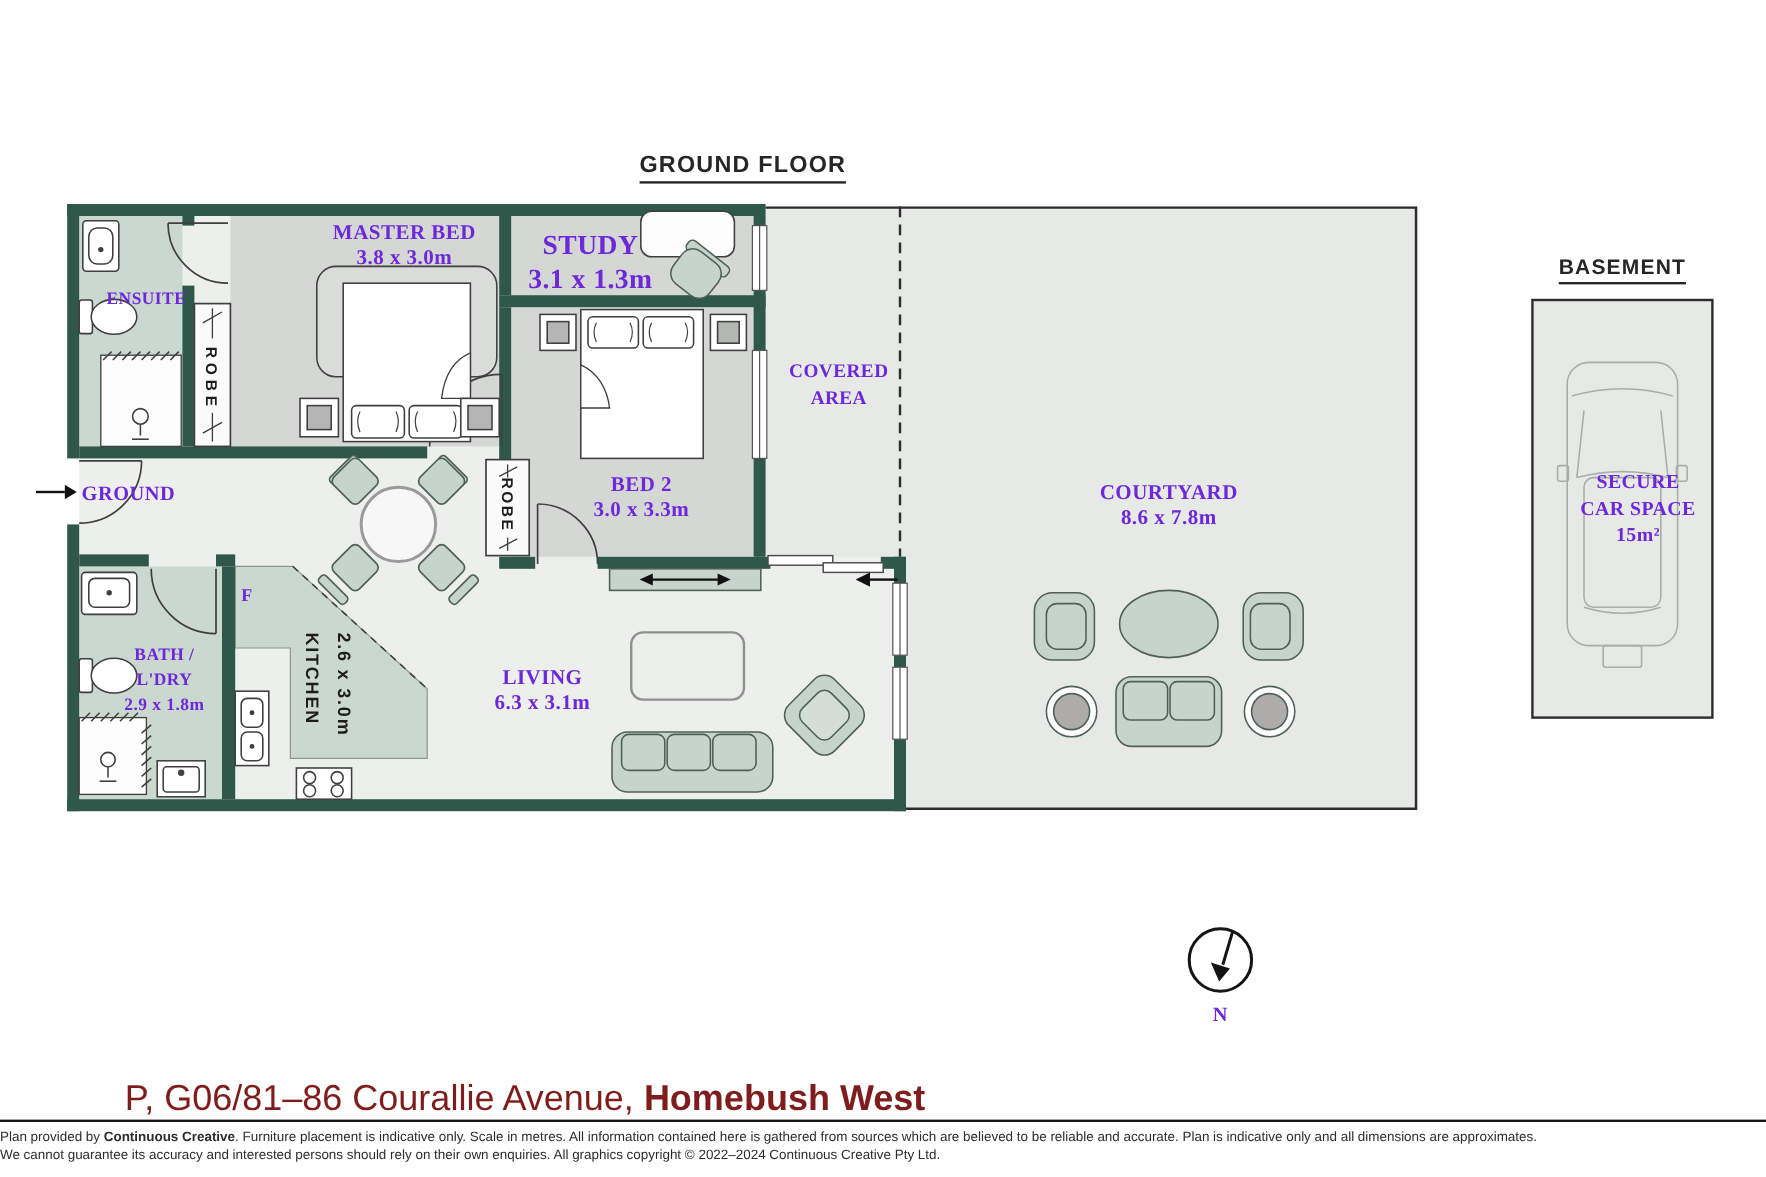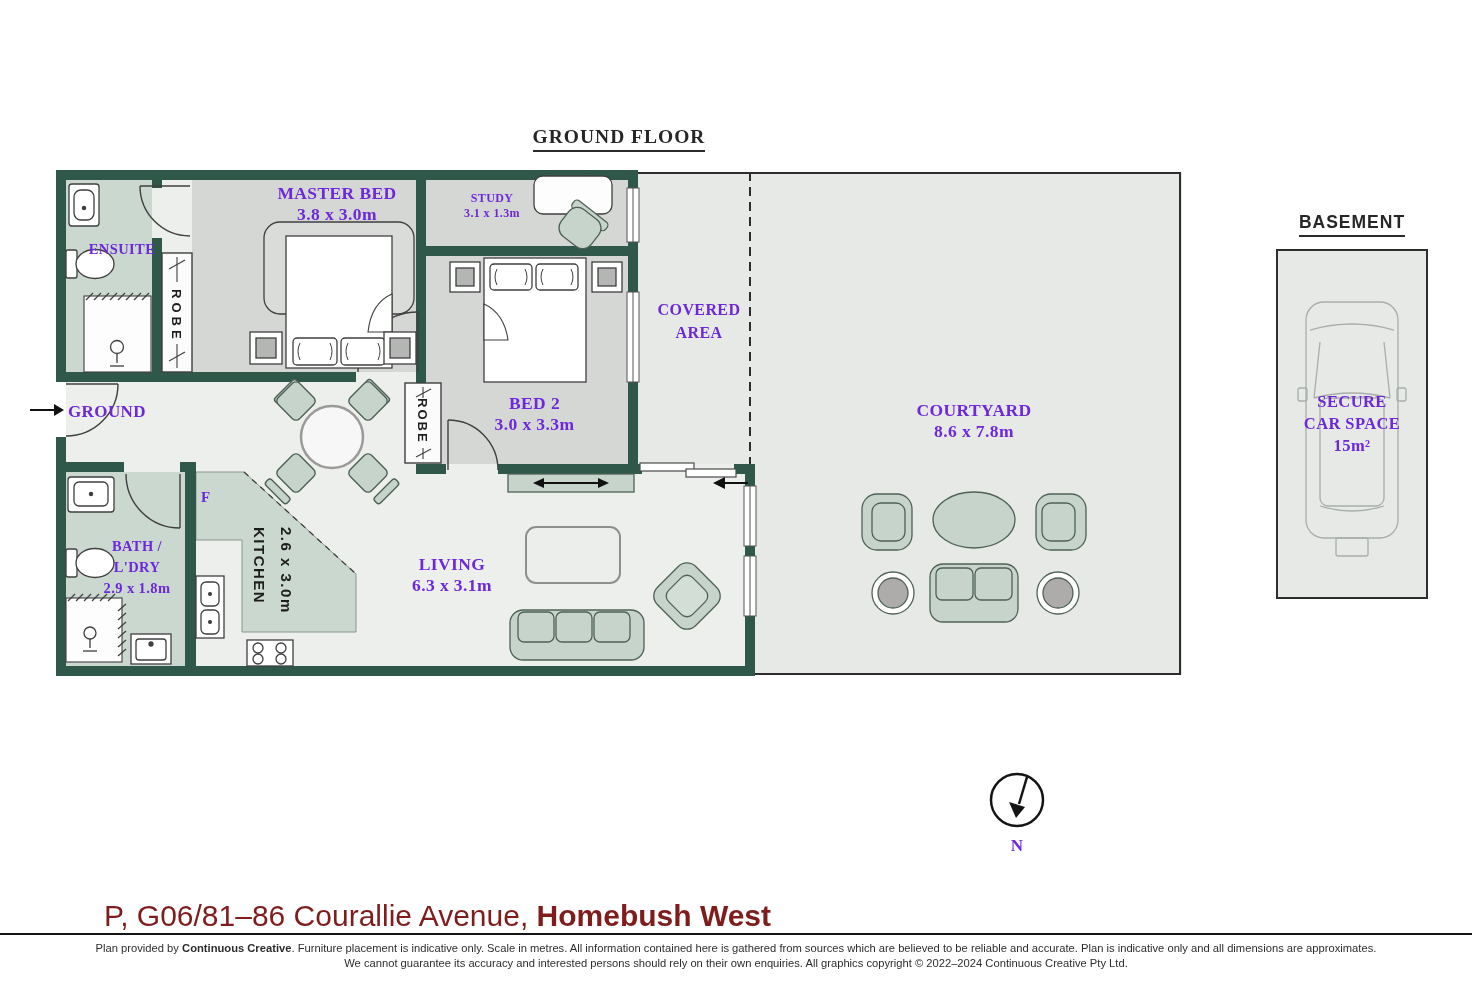--- a/index.html
+++ b/index.html
@@ -24,21 +24,21 @@
   .at-header { background:#c8c8c8; padding:4px 8px; font-weight:500; letter-spacing:.2px; }
   .at-row { display:flex; justify-content:space-between; padding:4px 8px;
          border-top:1px solid #d6d6d6; background:#fff; }
   .at-row.alt { background:#f6f6f6; }
 
   .address { position:absolute; left:104px; top:899px; font-size:30px; color:#7f1d1d; white-space:nowrap; }
   .address .suburb { font-weight:700; }
 
   .divider { position:absolute; left:0; top:933px; width:1472px; height:2px; background:#141414; }
 
-  .disclaimer { position:absolute; left:0; top:941px; width:1472px; text-align:center;
+  .disclaimer { position:absolute; left:0; top:941px; width:1472px; 
          font-size:11.2px; line-height:14.5px; color:#2d2d2d; }
   .disclaimer b { font-weight:700; }
 </style>
 </head>
 <body>
 
 <div class="scene">
 
   <svg class="plan-svg" width="1472" height="981" viewBox="0 0 1472 981">
 
@@ -315,35 +315,35 @@
         <path d="M 1314 398 Q 1352 388 1390 398"></path>
         <rect x="1320" y="398" width="64" height="108" rx="8"></rect>
         <path d="M 1320 506 Q 1352 516 1384 506"></path>
         <rect x="1336" y="538" width="32" height="18" rx="2"></rect>
         <rect x="1298" y="388" width="9" height="13" rx="2"></rect>
         <rect x="1397" y="388" width="9" height="13" rx="2"></rect>
       </g>
     </g>
   </svg>
 
-  <div class="title-wrap" style="left:469px; top:126px; width:300px;font-family:Liberation Serif, serif;">
+  <div class="title-wrap" style="left:469px; top:126px; width:300px;">
     <span class="title-underline" style="font-size:19.5px;">GROUND FLOOR</span>
   </div>
   <div class="title-wrap" style="left:1277px; top:212px; width:150px;">
     <span class="title-underline" style="font-size:17.5px;">BASEMENT</span>
   </div>
 
   <div class="lbl" style="left:72px; top:229px; width:100px; font-size:14.5px;margin-top:12px;">ENSUITE</div>
 
   <div class="lbl" style="left:252px; top:183px; width:170px; font-size:17.5px;">
     <span>MASTER BED</span>
     <span class="dims">3.8 x 3.0m</span>
   </div>
 
-  <div class="lbl" style="left:427px; top:191px; width:130px; font-size:12px;">
+  <div class="lbl" style="left:427px; top:191px; width:130px; font-size:23px;">
     <span>STUDY</span>
     <span class="dims">3.1 x 1.3m</span>
   </div>
 
   <div class="lbl" style="left:462px; top:393px; width:145px; font-size:17.5px;">
     <span>BED 2</span>
     <span class="dims">3.0 x 3.3m</span>
   </div>
 
   <div class="lbl" style="left:68px; top:402px; font-size:17px; text-align:left;">GROUND</div>
@@ -373,21 +373,21 @@
 
   <div class="lbl" style="left:894px; top:400px; width:160px; font-size:17.5px;">
     <span>COURTYARD</span>
     <span class="dims">8.6 x 7.8m</span>
   </div>
 
   <div class="vlabel" style="left:169px; top:289px; font-size:13px; letter-spacing:4px;">ROBE</div>
 
   <div class="vlabel" style="left:415px; top:398px; font-size:13px; letter-spacing:2px;">ROBE</div>
 
-  <div class="lbl" style="left:1277px; top:391px; width:150px; font-size:16.5px; line-height:22px;">
+  <div class="lbl" style="left:1277px; top:391px; width:150px; font-size:16.5px; line-height:22px;padding-left:13px;">
     <span>SECURE</span>
     <span class="dims">CAR SPACE</span>
     <span class="dims">15m²</span>
   </div>
 
   <div class="lbl" style="left:1005px; top:836px; width:24px; font-size:17px;">N</div>
 
 
   <div class="address">
     <span>P, G06/81–86 Courallie Avenue, </span><span class="suburb">Homebush West</span>

